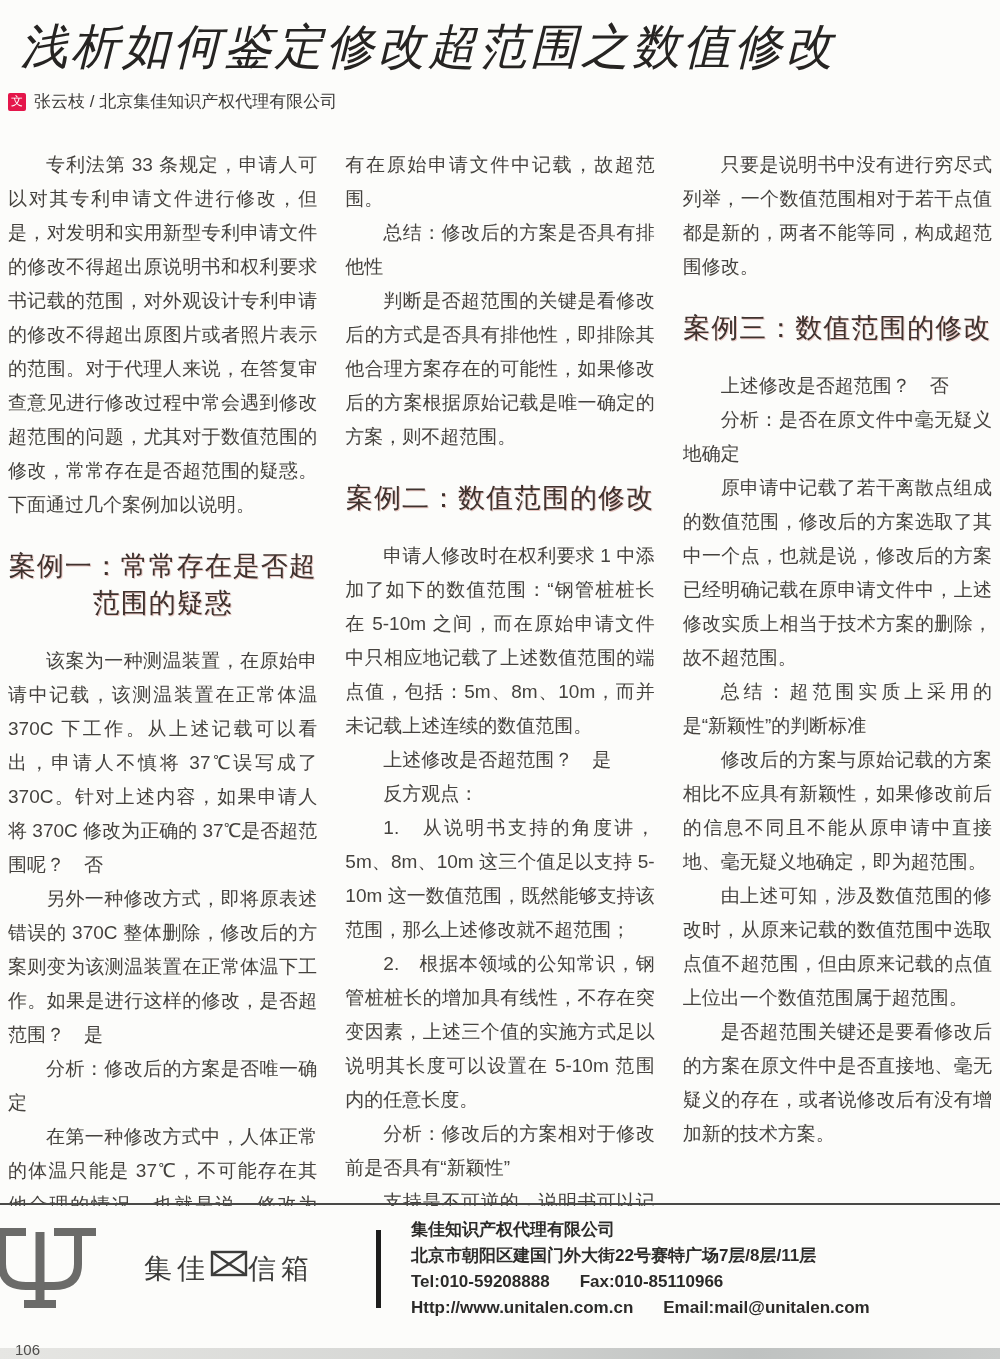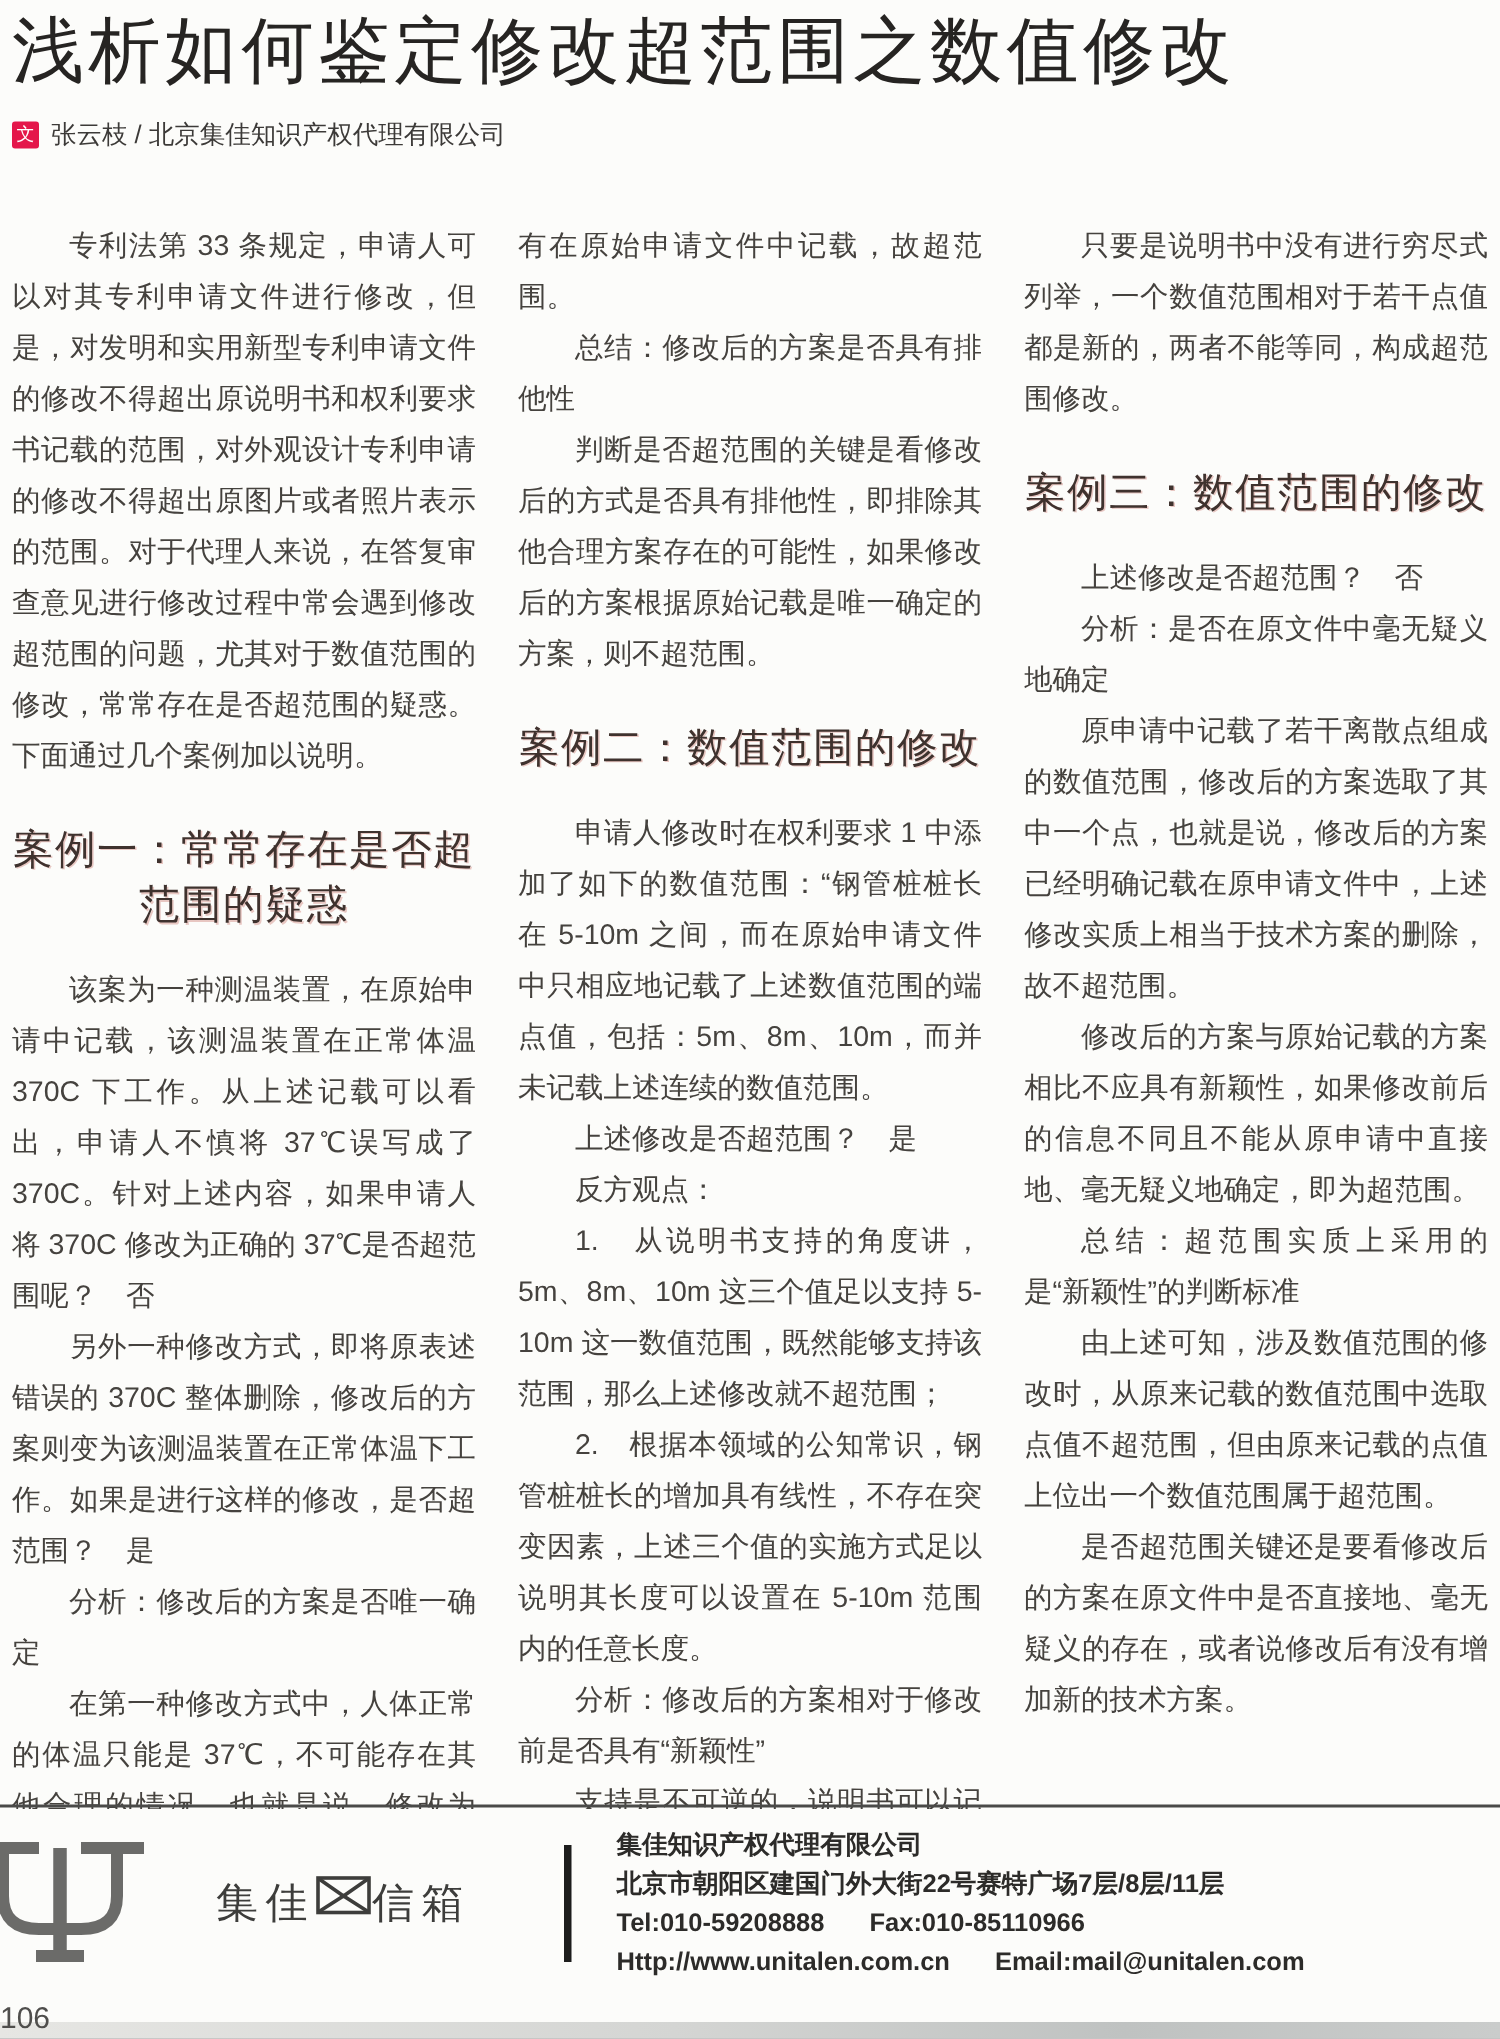--- a/index.html
+++ b/index.html
@@ -4,22 +4,22 @@
 <style>
   html,body{margin:0;padding:0;background:#9a9a98;}
   .page{
     position:relative;width:1000px;height:1359px;margin:0 auto;
     background:#fcfcfa;overflow:hidden;
     font-family:"Liberation Sans",sans-serif;color:#46433f;
   }
   
   .header{position:absolute;top:6px;left:8px;right:8px;}
   .article-title{
-    margin:0;font-family:"Liberation Serif",serif;font-weight:500;
-    font-size:48px;letter-spacing:3px;color:#262422;line-height:58px;white-space:nowrap;
+    margin:12px;font-family:"Liberation Serif",serif;font-weight:500;
+    font-size:48px;letter-spacing:3px;color:#262422;line-height:58px;white-space:nowrap;font-style:italic;
   }
   .byline{margin-top:14px;display:flex;align-items:center;gap:8px;font-size:17px;color:#3c3a38;}
   .byline-badge{
     width:18px;height:18px;flex:0 0 auto;background:#e4164a;color:#fff;
     font-size:12px;display:flex;align-items:center;justify-content:center;border-radius:2px;
   }
   
   .columns{
     position:absolute;top:148px;left:8px;width:984px;height:1058px;
     display:flex;gap:28px;overflow:hidden;
@@ -41,21 +41,21 @@
   .logo-mark{margin-left:-8px;flex:0 0 auto;}
   .logo-text{
     display:flex;align-items:flex-start;gap:0;margin-left:48px;
     font-size:28px;font-weight:500;letter-spacing:5px;color:#3d3d3b;white-space:nowrap;
   }
   .envelope-icon{flex:0 0 auto;display:inline-flex;}
   .footer-divider{width:5px;height:78px;background:#1d1d1c;margin:0 30px 0 62px;flex:0 0 auto;}
   .company-info{font-size:17px;font-weight:bold;color:#2c2b29;line-height:26px;white-space:nowrap;}
   .company-info .pair-gap{display:inline-block;width:30px;}
   
-  .page-number{position:absolute;left:0;bottom:1px;font-size:20px;color:#4f4e4c;z-index:2;}
+  .page-number{position:absolute;left:15px;bottom:1px;font-size:15px;color:#4f4e4c;z-index:2;}
   .bottom-strip{
     position:absolute;left:0;bottom:0;width:100%;height:11px;z-index:1;
     background:linear-gradient(to right,#e6e6e3 0%,#d4d5d3 45%,#bfc2c1 75%,#cacccb 100%);
   }
 </style>
 </head>
 <body>
 
 <div class="page">
 
@@ -88,22 +88,22 @@
         <p class="body-p">2.　根据本领域的公知常识，钢管桩桩长的增加具有线性，不存在突变因素，上述三个值的实施方式足以说明其长度可以设置在 5-10m 范围内的任意长度。</p>
         <p class="body-p">分析：修改后的方案相对于修改前是否具有“新颖性”</p>
         <p class="body-p">支持是不可逆的，说明书可以记载几个值来支持一个已经明确记载的范围，不能根据说明书记载的几个点值上位出一个范围，也就是说，说明书中并不存在这样一个范围，范围内的几个点值不等同于整个范围。</p>
       </div>
       <div class="col">
         <p class="body-p">只要是说明书中没有进行穷尽式列举，一个数值范围相对于若干点值都是新的，两者不能等同，构成超范围修改。</p>
         <h2 class="case-heading">案例三：数值范围的修改</h2>
         <p class="body-p">上述修改是否超范围？　否</p>
         <p class="body-p">分析：是否在原文件中毫无疑义地确定</p>
         <p class="body-p">原申请中记载了若干离散点组成的数值范围，修改后的方案选取了其中一个点，也就是说，修改后的方案已经明确记载在原申请文件中，上述修改实质上相当于技术方案的删除，故不超范围。</p>
+        <p class="body-p">总结：超范围实质上采用的是“新颖性”的判断标准</p>
         <p class="body-p">修改后的方案与原始记载的方案相比不应具有新颖性，如果修改前后的信息不同且不能从原申请中直接地、毫无疑义地确定，即为超范围。</p>
-        <p class="body-p">总结：超范围实质上采用的是“新颖性”的判断标准</p>
         <p class="body-p">由上述可知，涉及数值范围的修改时，从原来记载的数值范围中选取点值不超范围，但由原来记载的点值上位出一个数值范围属于超范围。</p>
         <p class="body-p">是否超范围关键还是要看修改后的方案在原文件中是否直接地、毫无疑义的存在，或者说修改后有没有增加新的技术方案。</p>
       </div>
     </div>
 
   <div class="footer">
     <div class="footer-inner">
       <span class="logo-mark">
         <svg width="104" height="90" viewBox="0 0 104 90" fill="none" stroke="#6b6b69" stroke-width="8">
           <path d="M-6 10 H34"></path>

